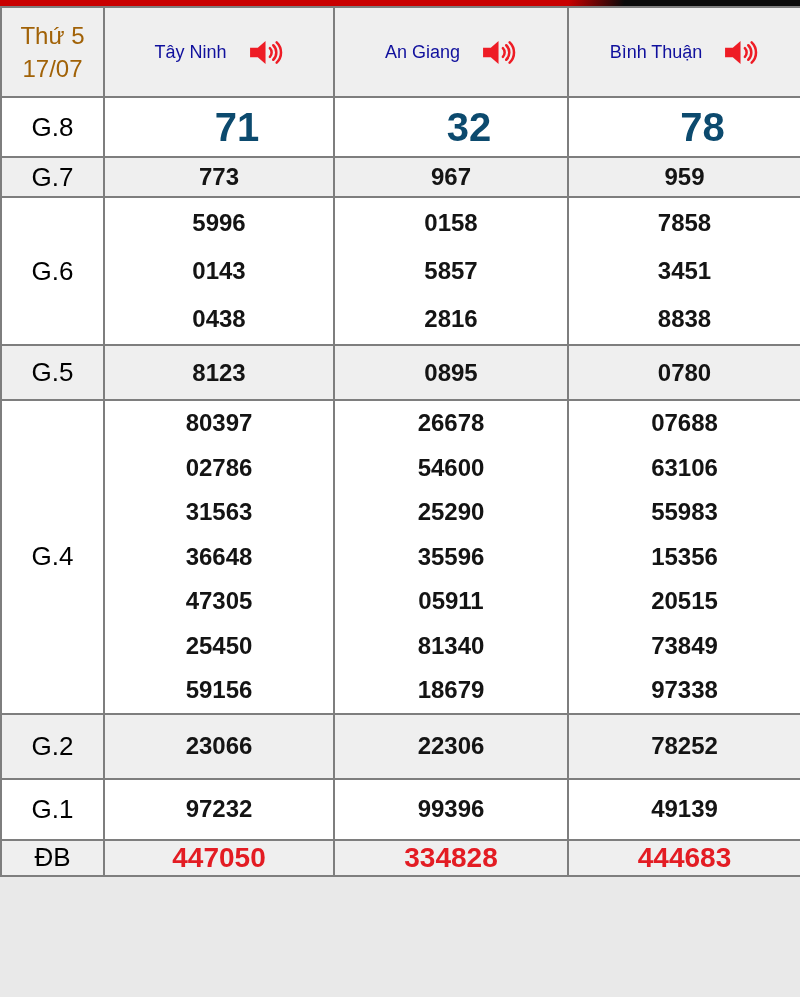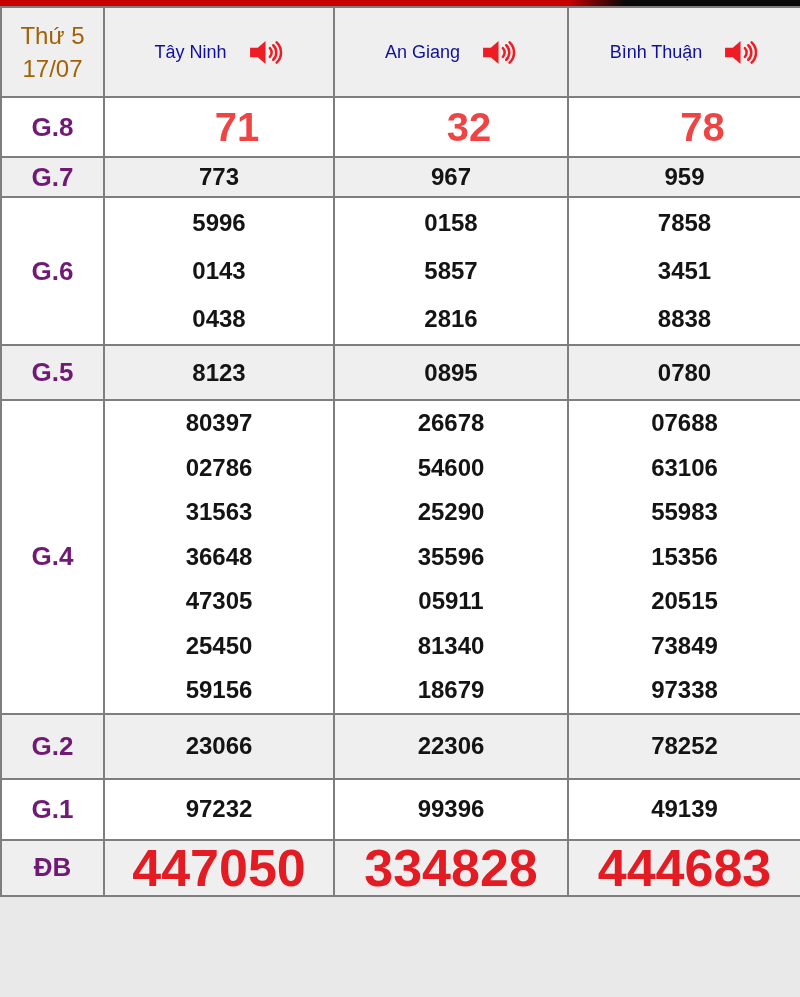--- a/index.html
+++ b/index.html
@@ -54,23 +54,23 @@
     white-space: nowrap;
   }
   .speaker { display: inline-flex; cursor: pointer; }
   .speaker svg { display: block; }
 
   
   tbody tr:nth-child(odd)  { background: #ffffff; }
   tbody tr:nth-child(even) { background: #efefef; }
 
   .label-cell {
-    color: #701a75;
+    color: #000000;
     font-size: 26px;
-    font-weight: 700;
+    font-weight: 400;
   }
   .num {
     font-size: 24px;
     font-weight: 700;
     color: #141414;
     line-height: 1.05;
   }
 
   .row-g8 { height: 60px; }
   .row-g7 { height: 40px; }
@@ -79,22 +79,22 @@
   .row-g4 { height: 312px; }
   .row-g3 { height: 100px; }
   .row-g2 { height: 65px; }
   .row-g1 { height: 61px; }
   .row-db { height: 36px; }
 
   .row-g6 .num { line-height: 48px; }
   .row-g4 .num { line-height: 44.5px; }
   .row-g3 .num { line-height: 50px; }
 
-  .row-g8 .num { font-size: 40px; color: #ef4444; margin-left: 36px; }
-  .row-db .num { font-size: 52px; color: #e31c23; }
+  .row-g8 .num { font-size: 40px; color: #0c4a6e; margin-left: 36px; }
+  .row-db .num { font-size: 28px; color: #e31c23; }
 </style>
 </head>
 <body>
 
 <div class="page">
   <div class="topbar"></div>
 
   <table class="results">
     <colgroup>
       <col style="width:103px">

